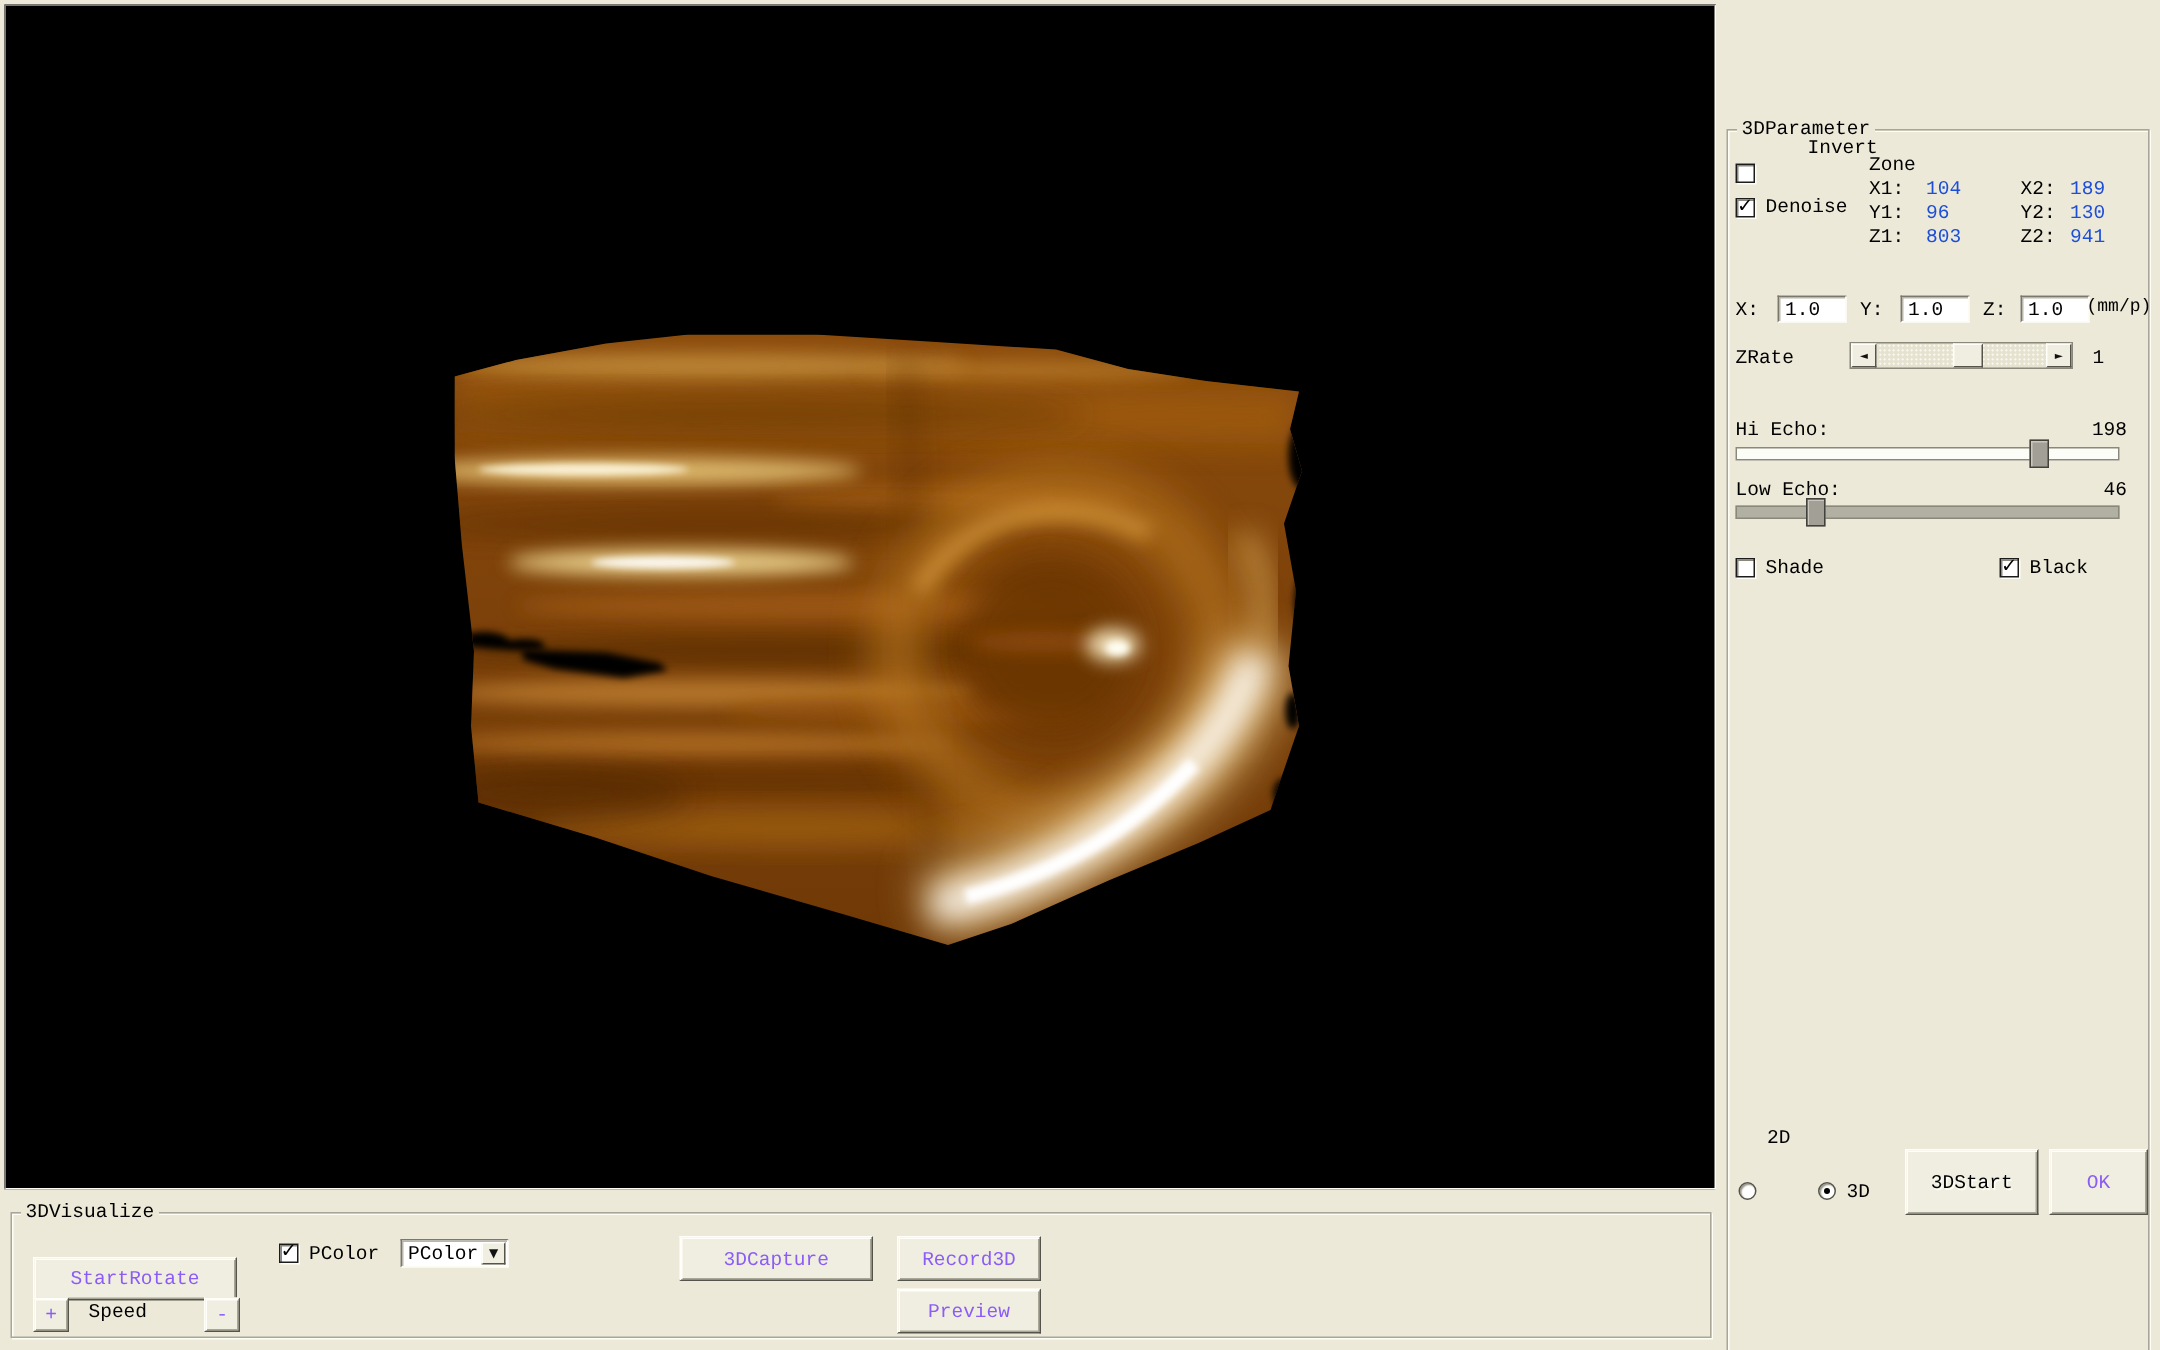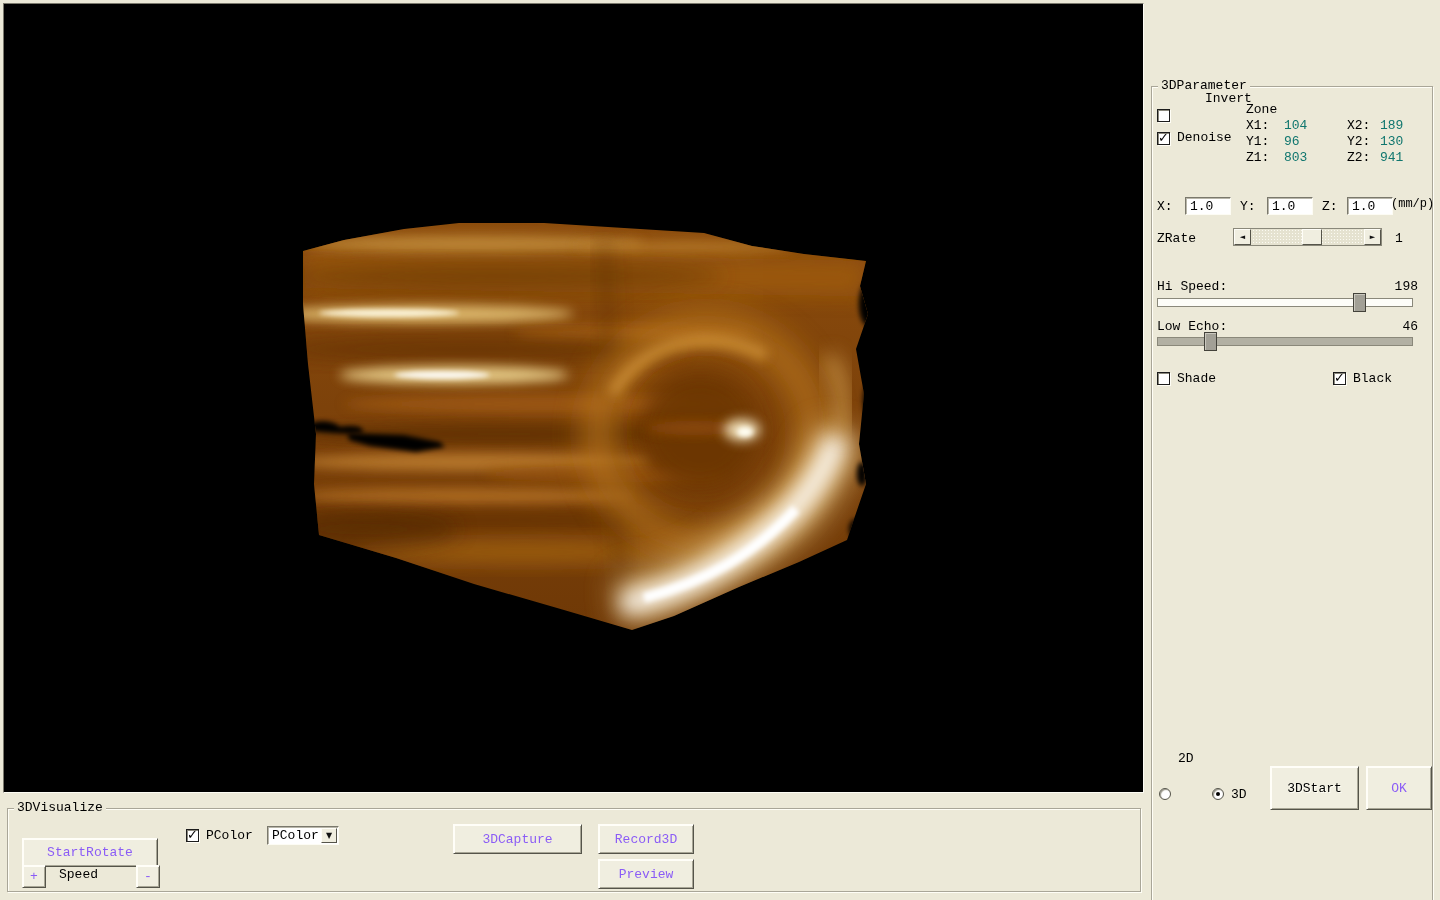--- a/index.html
+++ b/index.html
@@ -23,21 +23,21 @@
     position:absolute;
     border:1px solid #a9a698;
     box-shadow: inset 1px 1px 0 #fffef6, 1px 1px 0 #fffef6;
   }
   .group-title {
     position:absolute; top:-9px; left:6px;
     background:#ece9d8; padding:0 3px; line-height:16px;
   }
   
   .lbl { position:absolute; white-space:pre; line-height:15px; }
-  .val-blue { color:#0f766e; }
+  .val-blue { color:#1d4ed8; }
   .chk {
     position:absolute; width:13px; height:13px; background:#fff;
     border:1px solid #1c1c1c;
     box-shadow: inset 1px 1px 0 #8a887c, 1px 1px 0 #fffef6;
   }
   .chk .tick {
     position:absolute; left:0px; top:-3px; font-size:13px; font-weight:bold;
     font-family:"DejaVu Sans",sans-serif; color:#000;
   }
   .radio {
@@ -222,21 +222,21 @@
   <span class="lbl" style="left:239px; top:110px; font-size:12px;">(mm/p)</span>
 
   <span class="lbl" style="left:5px; top:144px;">ZRate</span>
   <div class="scrollbar" style="left:81px; top:141px; width:149px; height:18px;">
     <span class="sb-btn" style="left:0;">◄</span>
     <span class="sb-thumb" style="left:68px;"></span>
     <span class="sb-btn" style="right:0;">►</span>
   </div>
   <span class="lbl" style="left:243px; top:144px;">1</span>
 
-  <span class="lbl" style="left:5px; top:192px;">Hi Speed:</span>
+  <span class="lbl" style="left:5px; top:192px;">Hi Echo:</span>
   <span class="lbl" style="right:14px; top:192px;">198</span>
   <div class="track hi" style="left:5px; top:211px; width:256px;"></div>
   <div class="thumb" style="left:201px; top:206px;"></div>
 
   <span class="lbl" style="left:5px; top:232px;">Low Echo:</span>
   <span class="lbl" style="right:14px; top:232px;">46</span>
   <div class="track lo" style="left:5px; top:250px; width:256px;"></div>
   <div class="thumb" style="left:52px; top:245px;"></div>
 
   <span class="chk" style="left:5px; top:285px;"></span>

